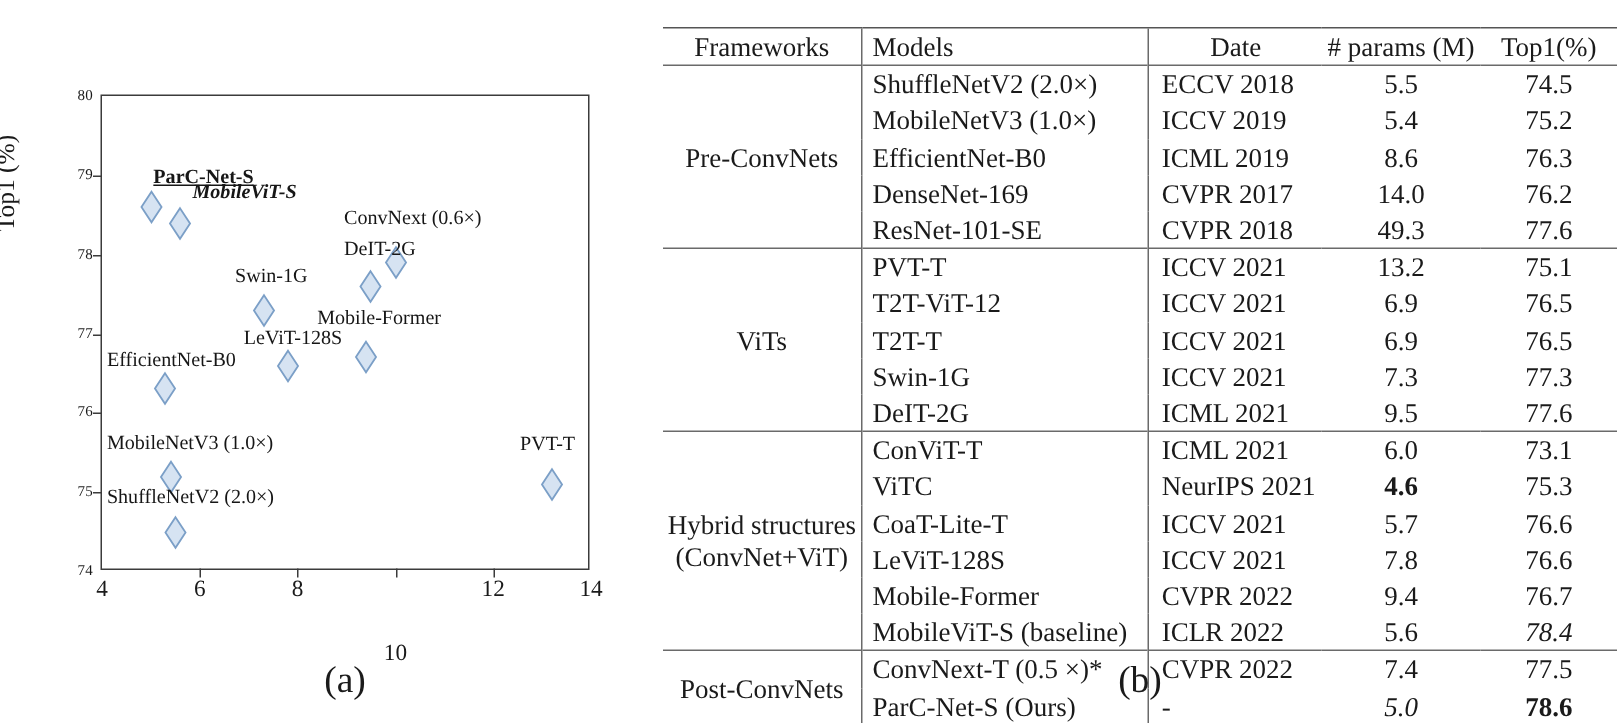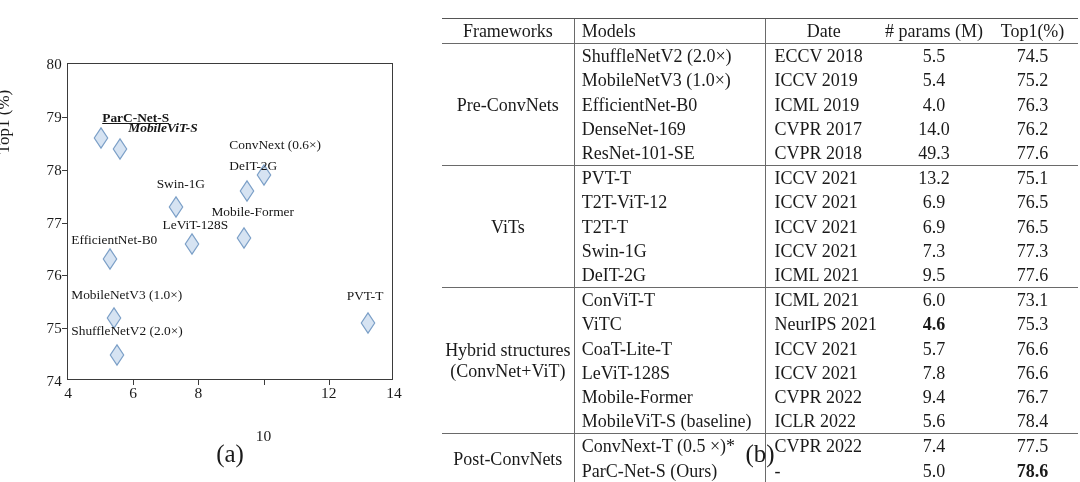--- a/index.html
+++ b/index.html
@@ -10,21 +10,21 @@
   }
   .fig{position:absolute;inset:0;}
 
   
   #panel-a{position:absolute;left:0;top:0;width:440px;height:482px;}
   #plot-frame{
     position:absolute;left:67px;top:63px;width:326px;height:317px;
     border:1px solid #3b3b3b;box-sizing:border-box;background:#fff;
   }
   .ytick{position:absolute;right:calc(100% + 6px);transform:translateY(-50%);
-    font-size:15px;white-space:nowrap;letter-spacing:.2px;}
+    font-size:10px;white-space:nowrap;letter-spacing:.2px;}
   .ytickmark{position:absolute;left:-6px;width:6px;height:1px;background:#3b3b3b;}
   .xtick{position:absolute;top:calc(100% + 5px);transform:translateX(-50%);
     font-size:15.5px;white-space:nowrap;}
   .xtickmark{position:absolute;top:100%;width:1px;height:6px;background:#3b3b3b;}
 
   .pt{position:absolute;width:15px;height:22px;transform:translate(-50%,-50%);}
   .pt svg{display:block;width:15px;height:22px;overflow:visible;}
 
   .plabel{position:absolute;font-size:13.4px;white-space:nowrap;color:#161616;}
   .plabel.bold{font-weight:bold;}
@@ -52,21 +52,21 @@
   .c-t1{width:93px;text-align:center;}
   thead th.c-md{text-align:left;padding-left:7px;}
   thead th.c-dt{text-align:center;padding-left:0;}
 
   .rule-top td,.rule-top th{border-top:1.6px solid #555;}
   .rule-thin td,.rule-thin th{border-top:1px solid #6a6a6a;}
   .rule-bot td{border-bottom:1.6px solid #555;}
   .vline-a{border-left:1px solid #6a6a6a;}
   .vline-b{border-left:1px solid #6a6a6a;}
   .bold{font-weight:bold;}
-  .ital{}
+  .ital{font-style:italic;}
   #cap-b{position:absolute;left:0;top:440px;width:640px;text-align:center;font-size:25px;}
 </style>
 </head>
 <body>
 
 <div class="fig">
 
   <div id="panel-a">
     <div id="ylabel">Top1 (%)</div>
     <div id="plot-frame">
@@ -183,21 +183,21 @@
           </tr>
           <tr>
             <td class="c-md vline-a">MobileNetV3 (1.0×)</td>
             <td class="c-dt vline-b">ICCV 2019</td>
             <td class="c-pm">5.4</td>
             <td class="c-t1">75.2</td>
           </tr>
           <tr>
             <td class="c-md vline-a">EfficientNet-B0</td>
             <td class="c-dt vline-b">ICML 2019</td>
-            <td class="c-pm">4.0</td>
+            <td class="c-pm">8.6</td>
             <td class="c-t1">76.3</td>
           </tr>
           <tr>
             <td class="c-md vline-a">DenseNet-169</td>
             <td class="c-dt vline-b">CVPR 2017</td>
             <td class="c-pm">14.0</td>
             <td class="c-t1">76.2</td>
           </tr>
           <tr>
             <td class="c-md vline-a">ResNet-101-SE</td>

